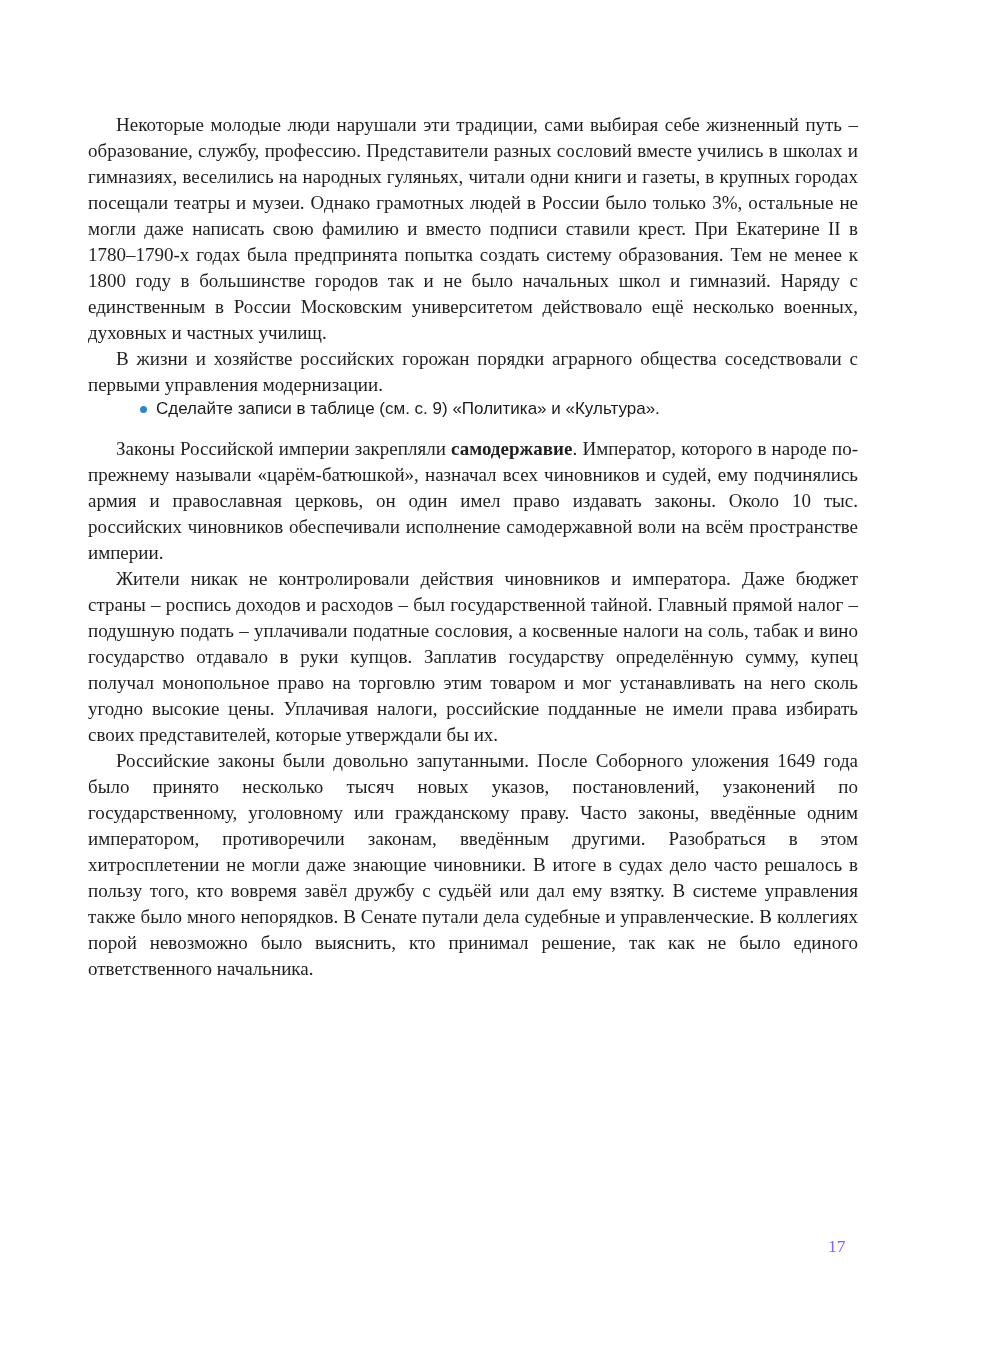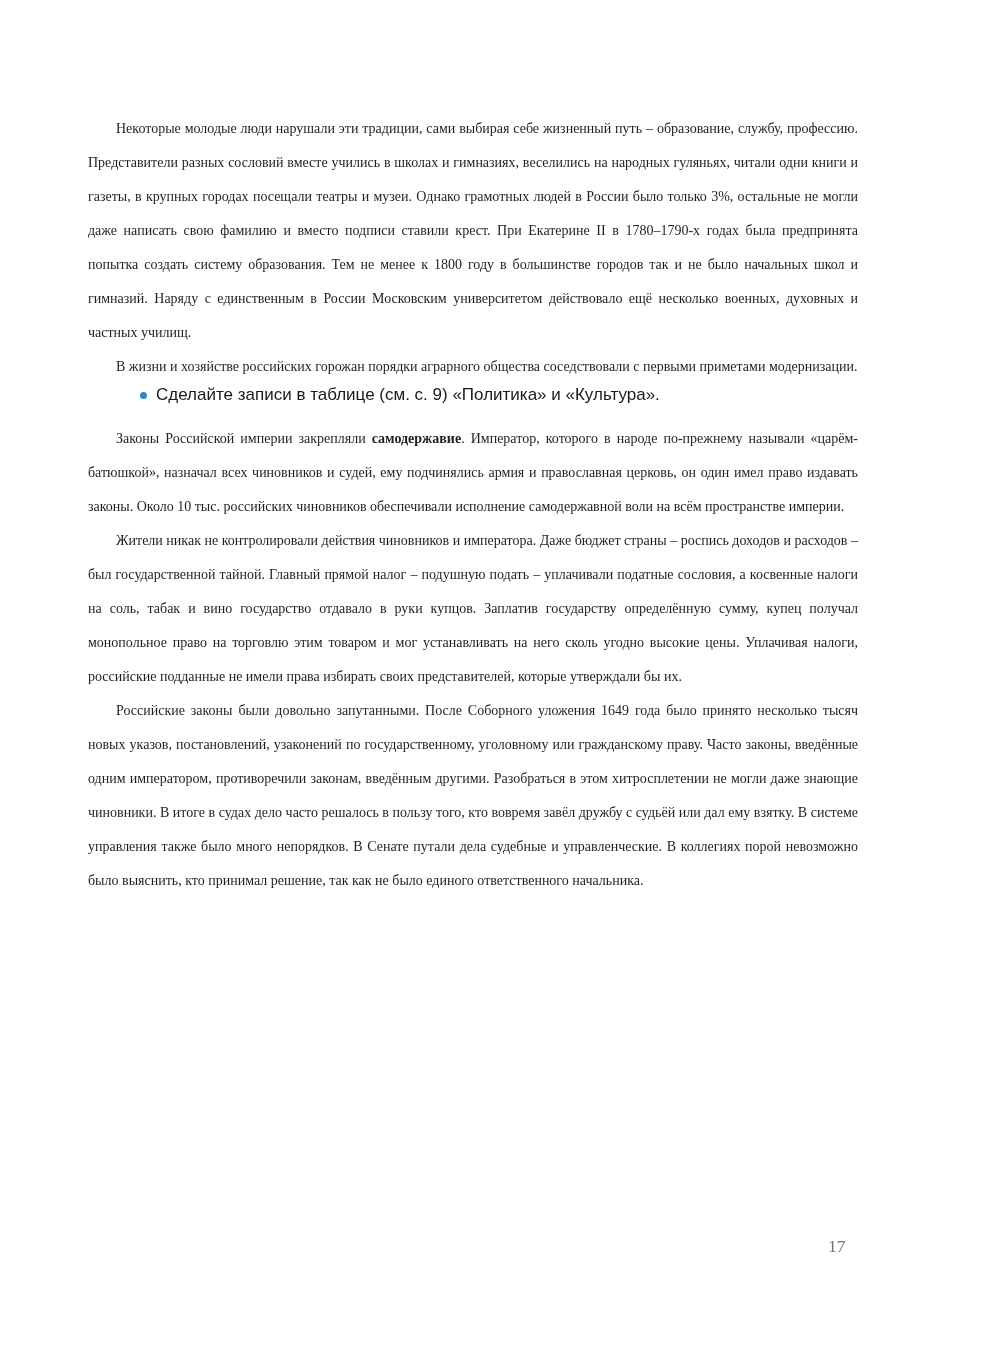--- a/index.html
+++ b/index.html
@@ -18,22 +18,22 @@
     color:var(--text-color);
   }
   .content{
     position:absolute;
     left:88px;
     top:112px;
     width:770px;
   }
   p.body{
     margin:0;
-    font-size:14px;
-    line-height:34px;
+    font-size:19px;
+    line-height:26px;
     text-align:justify;
     text-indent:28px;
     hyphens:auto;
     -webkit-hyphens:auto;
   }
   h2.section-heading{
     font-family:"Liberation Sans", sans-serif;
     font-size:20px;
     font-weight:bold;
     color:var(--heading-red);
@@ -60,31 +60,31 @@
   }
   .bold-term{
     font-weight:bold;
   }
   .page-number{
     position:absolute;
     left:828px;
     top:1236px;
     font-family:"Liberation Serif", serif;
     font-size:17.5px;
-    color:#737373;
+    color:#8b5cf6;
   }
 </style>
 </head>
 <body>
 
 <div class="content">
 
   <p class="body">Некоторые молодые люди нарушали эти традиции, сами выбирая себе жизненный путь – образование, службу, профессию. Представители разных сословий вместе учились в школах и гимназиях, веселились на народных гуляньях, читали одни книги и газеты, в крупных городах посещали театры и музеи. Однако грамотных людей в России было только 3%, остальные не могли даже написать свою фамилию и вместо подписи ставили крест. При Екатерине II в 1780–1790-х годах была предпринята попытка создать систему образования. Тем не менее к 1800 году в большинстве городов так и не было начальных школ и гимназий. Наряду с единственным в России Московским университетом действовало ещё несколько военных, духовных и частных училищ.</p>
 
-  <p class="body">В жизни и хозяйстве российских горожан порядки аграрного общества соседствовали с первыми приметами модернизации.</p>
+  <p class="body">В жизни и хозяйстве российских горожан порядки аграрного общества соседствовали с первыми управления модернизации.</p>
 
 
   <div class="task-line">
     <span class="bullet"></span>
     <span>Сделайте записи в таблице (см. с. 9) «Политика» и «Культура».</span>
   </div>
 
   <p class="body"><span>Законы Российской империи закрепляли </span><span class="bold-term">самодержавие</span><span>. Император, которого в народе по-прежнему называли «царём-батюшкой», назначал всех чиновников и судей, ему подчинялись армия и православная церковь, он один имел право издавать законы. Около 10 тыс. российских чиновников обеспечивали исполнение самодержавной воли на всём пространстве империи.</span></p>
 
   <p class="body">Жители никак не контролировали действия чиновников и императора. Даже бюджет страны – роспись доходов и расходов – был государственной тайной. Главный прямой налог – подушную подать – уплачивали податные сословия, а косвенные налоги на соль, табак и вино государство отдавало в руки купцов. Заплатив государству определённую сумму, купец получал монопольное право на торговлю этим товаром и мог устанавливать на него сколь угодно высокие цены. Уплачивая налоги, российские подданные не имели права избирать своих представителей, которые утверждали бы их.</p>

